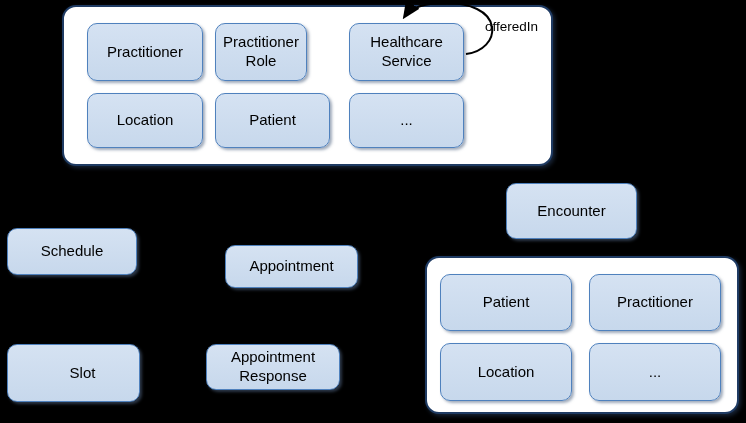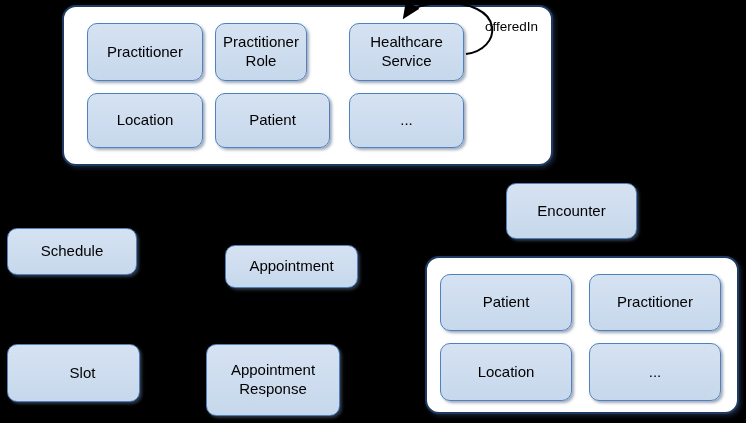--- a/index.html
+++ b/index.html
@@ -78,21 +78,21 @@
 <div class="loop-label" style="left:485px;top:19px;">offeredIn</div>
 
 <div class="node" style="left:506px;top:183px;width:131px;height:56px;">Encounter</div>
 
 <div class="node" style="left:7px;top:228px;width:130px;height:47px;">Schedule</div>
 
 <div class="node" style="left:204px;top:245px;width:133px;height:43px;margin-left:21px;">Appointment</div>
 
 <div class="node" style="left:7px;top:344px;width:133px;height:58px;padding-left:24px;">Slot</div>
 
-<div class="node" style="left:206px;top:344px;width:134px;height:72px;">Appointment Response</div>
+<div class="node" style="left:206px;top:344px;width:134px;height:46px;">Appointment Response</div>
 
 <div class="container" style="left:425px;top:256px;width:314px;height:158px;"></div>
 
 <div class="node" style="left:440px;top:274px;width:132px;height:57px;">Patient</div>
 
 <div class="node" style="left:589px;top:274px;width:132px;height:57px;">Practitioner</div>
 
 <div class="node" style="left:440px;top:343px;width:132px;height:58px;">Location</div>
 
 <div class="node" style="left:589px;top:343px;width:132px;height:58px;">...</div>

